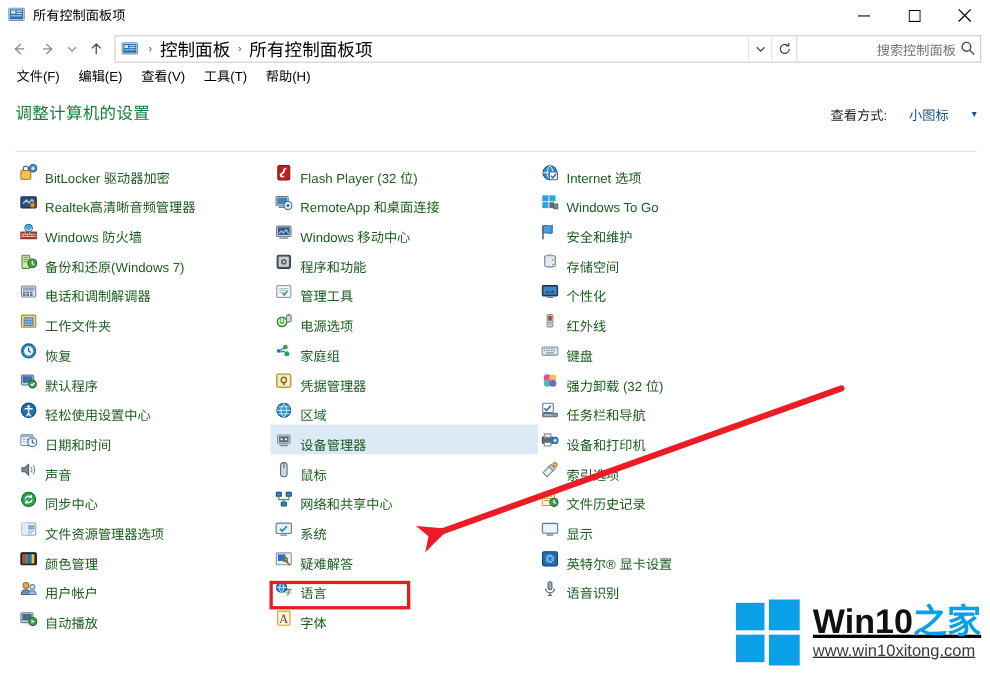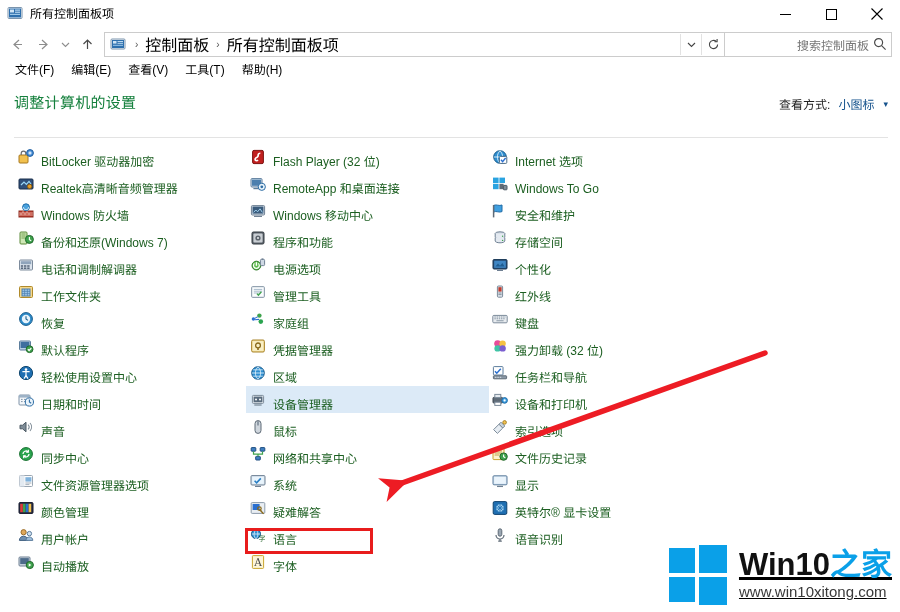--- a/index.html
+++ b/index.html
@@ -75,21 +75,21 @@
     font-size:12px;color:#000;padding:1px 9px 2px 8px;line-height:1;cursor:default;
   }
 
   
   .content{flex:1;position:relative;background:#fff;overflow:hidden;}
   .heading{
     position:absolute;left:14px;top:10px;
     font-size:15px;color:#15803d;letter-spacing:.3px;
   }
   .viewby{
-    position:absolute;right:12px;top:14px;display:flex;align-items:center;gap:8px;
+    position:absolute;right:12px;top:14px;display:flex;align-items:center;gap:20px;
     font-size:12px;
   }
   .viewby-label{color:#222;}
   .viewby-value{color:#15528c;}
   .viewby-caret{color:#15528c;font-size:9px;margin-left:1px;}
   .divider{
     position:absolute;left:14px;right:12px;top:56px;height:1px;background:#e3e3e3;
   }
 
   .grid{position:absolute;left:0;right:0;top:62px;bottom:0;}
@@ -467,39 +467,39 @@
                 <rect x="3.4" y="3.4" width="9.2" height="9.2" rx="1" fill="#c9ced3"></rect>
                 <circle cx="8" cy="8" r="2.6" fill="#5c646c"></circle>
                 <circle cx="8" cy="8" r="1" fill="#e8ebee"></circle>
               </svg>
             </span>
             <span class="label">程序和功能</span>
           </div>
           <div class="cp-item">
             <span class="ic">
               <svg width="16" height="16" viewBox="0 0 16 16">
+                <rect x="1.6" y="2.6" width="12.8" height="10.8" rx="1" fill="#e9eef3" stroke="#8b9aa9"></rect>
+                <rect x="2.8" y="3.8" width="10.4" height="8.4" fill="#fbfdfe"></rect>
+                <path d="M3.8 5.4h8.4M3.8 7.2h8.4M3.8 9h6" stroke="#9fb2c4" stroke-width=".9"></path>
+                <path d="M7 9.6l1.4 1.6 3-3.4" fill="none" stroke="#3fa34d" stroke-width="1.4"></path>
+              </svg>
+            </span>
+            <span class="label">管理工具</span>
+          </div>
+          <div class="cp-item">
+            <span class="ic">
+              <svg width="16" height="16" viewBox="0 0 16 16">
                 <circle cx="6.4" cy="8.6" r="4.4" fill="#5fbd4e" stroke="#2e7a28"></circle>
                 <path d="M6.4 5.2v3.6" stroke="#fff" stroke-width="1.4"></path>
                 <path d="M4.4 6.4a2.9 2.9 0 1 0 4 0" fill="none" stroke="#fff" stroke-width="1.2"></path>
                 <rect x="10.4" y="2.4" width="4.2" height="6.2" rx="1" fill="#cfd9e4" stroke="#6f8093"></rect>
                 <rect x="11.6" y="1.4" width="1.8" height="1.4" fill="#6f8093"></rect>
               </svg>
             </span>
             <span class="label">电源选项</span>
-          </div>
-          <div class="cp-item">
-            <span class="ic">
-              <svg width="16" height="16" viewBox="0 0 16 16">
-                <rect x="1.6" y="2.6" width="12.8" height="10.8" rx="1" fill="#e9eef3" stroke="#8b9aa9"></rect>
-                <rect x="2.8" y="3.8" width="10.4" height="8.4" fill="#fbfdfe"></rect>
-                <path d="M3.8 5.4h8.4M3.8 7.2h8.4M3.8 9h6" stroke="#9fb2c4" stroke-width=".9"></path>
-                <path d="M7 9.6l1.4 1.6 3-3.4" fill="none" stroke="#3fa34d" stroke-width="1.4"></path>
-              </svg>
-            </span>
-            <span class="label">管理工具</span>
           </div>
           <div class="cp-item">
             <span class="ic">
               <svg width="16" height="16" viewBox="0 0 16 16">
                 <circle cx="3.4" cy="8" r="1.7" fill="#2a6fd0"></circle>
                 <circle cx="9.4" cy="4.6" r="2.2" fill="#3fa34d"></circle>
                 <circle cx="10.8" cy="10.6" r="2.3" fill="#2aa44f"></circle>
                 <path d="M4.8 7.4l3-1.8M5 8.8l4-.4" stroke="#2a6fd0" stroke-width="1.1"></path>
               </svg>
             </span>

